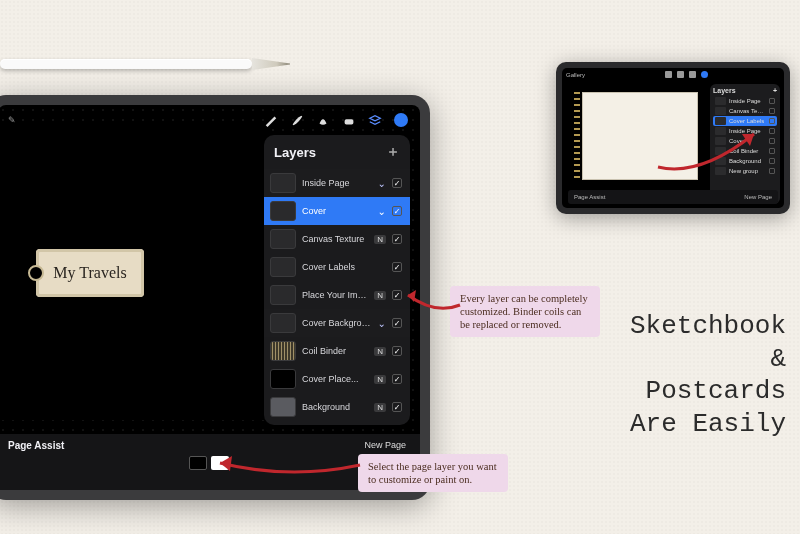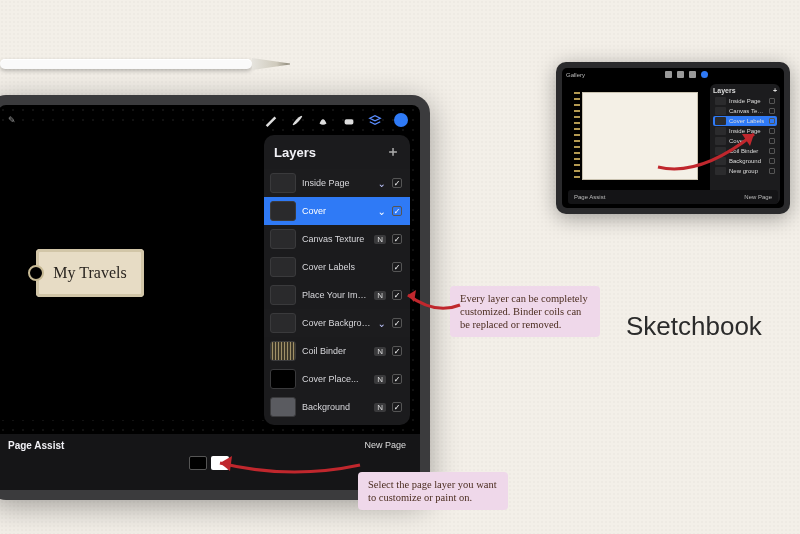--- a/index.html
+++ b/index.html
@@ -168,30 +168,30 @@
 
   
   .callout {
     position:absolute; background:#efd8ea; color:#4b2d20;
     font-family: Georgia, serif; font-size:10.5px; line-height:1.25;
     padding:6px 10px; border-radius:4px;
     max-width:150px;
   }
   .c1 { left:562px; top:148px; }
   .c2 { left:450px; top:286px; }
-  .c3 { left:358px; top:472px; }
+  .c3 { left:358px; top:454px; }
 
   
   svg.arrow { position:absolute; pointer-events:none; }
 
   .script-title {
     position:absolute; left:626px; top:310px;
-    font-family:Liberation Sans, sans-serif;
+    font-family:Liberation Mono, monospace;
     font-size:26px; line-height:1.25; color:#2b2b2b;
-    text-align:left; width:160px;
+    text-align:right; width:160px;
   }
 
   .gallery-label { position:absolute; left:4px; top:4px; font-size:6px; color:#bbb; }
   .sm-tools { position:absolute; right:76px; top:3px; display:flex; gap:5px; }
   .sm-ico { width:7px; height:7px; background:#999; border-radius:1px; }
   .sm-ico.blue { background:#2f7af6; border-radius:50%; }
 </style>
 </head>
 <body>
 
@@ -385,15 +385,17 @@
     <path d="M150 20 Q80 35 10 18" stroke="#c0272d" stroke-width="3" fill="none"></path>
     <path d="M10 18 L22 11 L20 26 Z" fill="#c0272d"></path>
   </svg>
   <svg class="arrow" style="left:650px;top:122px" width="120" height="60">
     <path d="M8 45 Q50 55 104 12" stroke="#c0272d" stroke-width="3" fill="none"></path>
     <path d="M104 12 L92 12 L100 24 Z" fill="#c0272d"></path>
   </svg>
 
   <div class="script-title">
     <div>Sketchbook</div>
+    <div>&amp; Postcards</div>
+    <div>Are Easily</div>
   </div>
 
 </div>
 
 </body></html>

